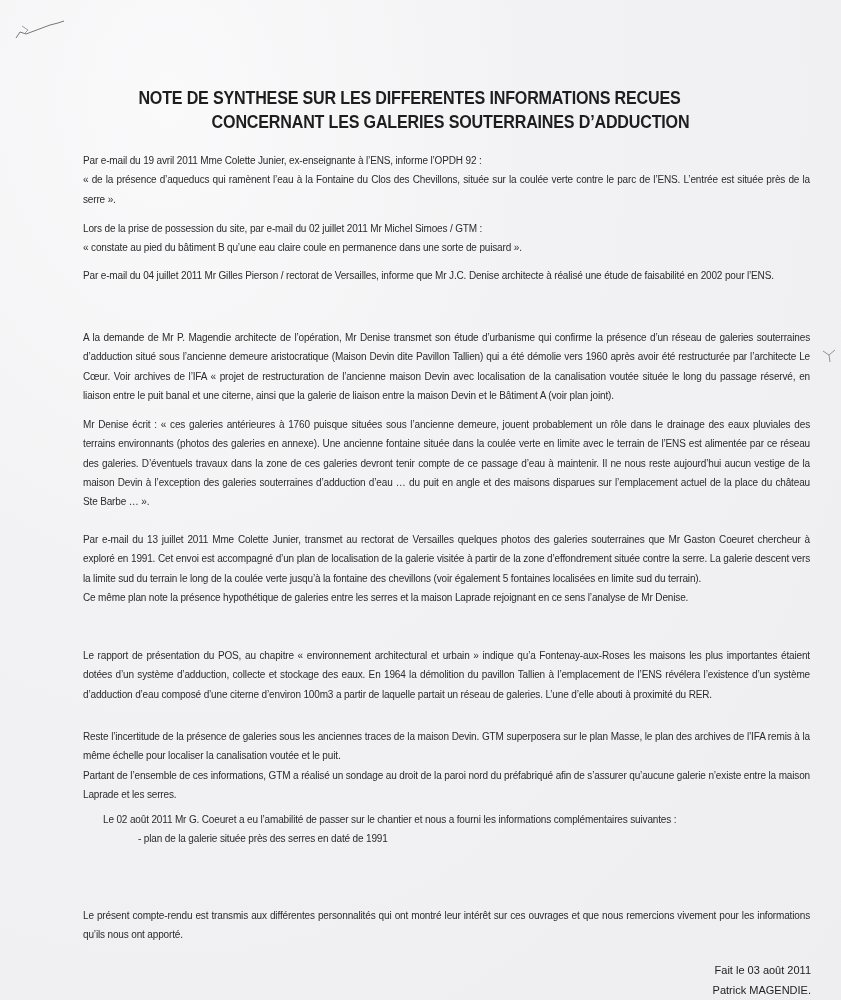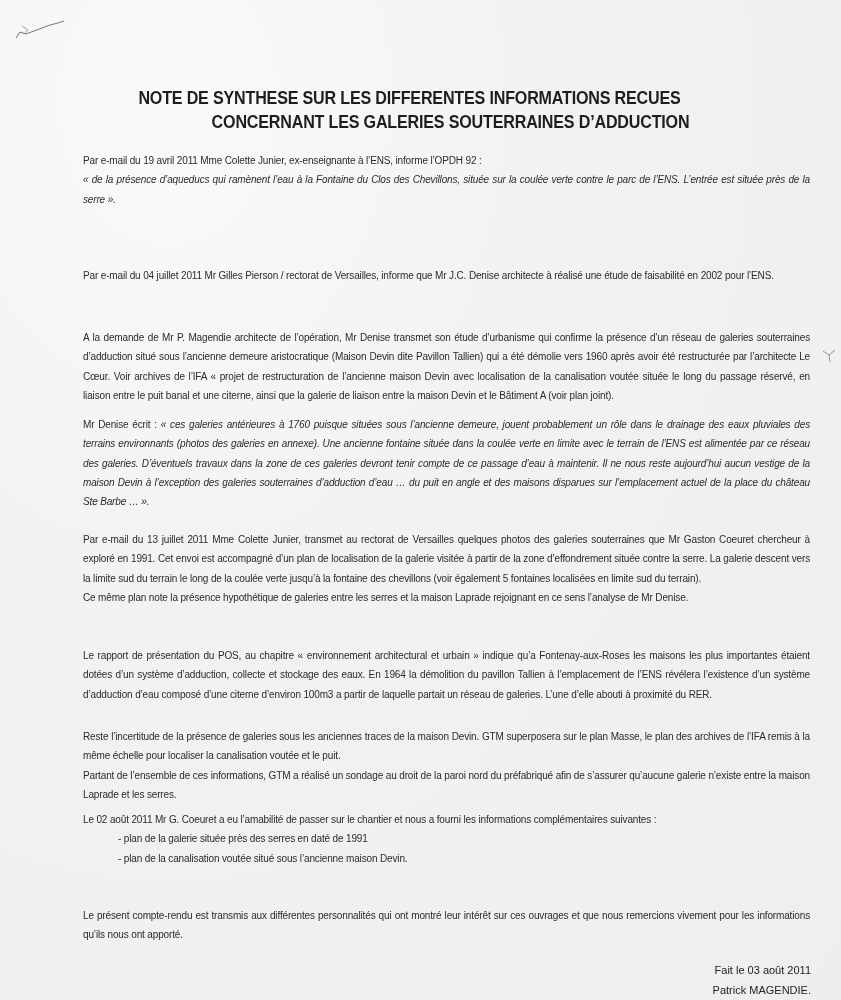--- a/index.html
+++ b/index.html
@@ -16,21 +16,21 @@
     .side-mark { position: absolute; left: 821px; top: 347px; width: 16px; height: 16px; }
     .title {
       position: absolute; left: 0; width: 841px; text-align: center;
       font-weight: bold; font-size: 17.5px; color: #1e1e1e; letter-spacing: -0.2px;
       transform: scaleX(0.92); transform-origin: center;
     }
     .title1 { top: 88px; left: -11px; }
     .title2 { top: 112px; left: 30px; }
     .para { position: absolute; left: 83px; width: 727px; font-size: 10px; line-height: 19.3px; text-align: justify; letter-spacing: -0.15px; }
     .para p { margin: 0; }
-    .it { font-style: italic; }
+    .it { }
     .list { margin: 0; padding-left: 35px; }
     .list div { margin: 0; }
     .sign { position: absolute; right: 30px; text-align: right; font-size: 11px; line-height: 20px; color: #222; }
   </style>
 </head>
 <body>
 
 <div class="page">
 
   <svg class="scribble" viewBox="0 0 60 30">
@@ -42,20 +42,24 @@
   </svg>
 
   <div class="title title1">NOTE DE SYNTHESE SUR LES DIFFERENTES INFORMATIONS RECUES</div>
   <div class="title title2">CONCERNANT LES GALERIES SOUTERRAINES D’ADDUCTION</div>
 
   <div class="para" style="top:151px;">
     <p>Par e-mail du 19 avril 2011 Mme Colette Junier, ex-enseignante à l’ENS, informe l’OPDH 92 :</p>
     <p class="it">« de la présence d’aqueducs qui ramènent l’eau à la Fontaine du Clos des Chevillons, située sur la coulée verte contre le parc de l’ENS. L’entrée est située près de la serre ».</p>
   </div>
 
+  <div class="para" style="top:219px;">
+    <p>Lors de la prise de possession du site, par e-mail du 02 juillet 2011 Mr Michel Simoes / GTM :</p>
+    <p class="it">« constate au pied du bâtiment B qu’une eau claire coule en permanence dans une sorte de puisard ».</p>
+  </div>
 
   <div class="para" style="top:266px;">
     <p>Par e-mail du 04 juillet 2011 Mr Gilles Pierson / rectorat de Versailles, informe que Mr J.C. Denise architecte à réalisé une étude de faisabilité en 2002 pour l’ENS.</p>
   </div>
 
   <div class="para" style="top:314px;margin-top:14px;">
     <p>A la demande de Mr P. Magendie architecte de l’opération, Mr Denise transmet son étude d’urbanisme qui confirme la présence d’un réseau de galeries souterraines d’adduction situé sous l’ancienne demeure aristocratique (Maison Devin dite Pavillon Tallien) qui a été démolie vers 1960 après avoir été restructurée par l’architecte Le Cœur. Voir archives de l’IFA « projet de restructuration de l’ancienne maison Devin avec localisation de la canalisation voutée située le long du passage réservé, en liaison entre le puit banal et une citerne, ainsi que la galerie de liaison entre la maison Devin et le Bâtiment A (voir plan joint).</p>
   </div>
 
   <div class="para" style="top:415px;">
@@ -69,25 +73,24 @@
 
   <div class="para" style="top:646px;">
     <p>Le rapport de présentation du POS, au chapitre « environnement architectural et urbain » indique qu’a Fontenay-aux-Roses les maisons les plus importantes étaient dotées d’un système d’adduction, collecte et stockage des eaux.  En 1964 la démolition du pavillon Tallien à l’emplacement de l’ENS révélera l’existence d’un système d’adduction d’eau composé d’une citerne d’environ 100m3 a partir de laquelle partait un réseau de galeries. L’une d’elle abouti à proximité du RER.</p>
   </div>
 
   <div class="para" style="top:727px;">
     <p>Reste l’incertitude de la présence de galeries sous les anciennes traces de la maison Devin. GTM superposera sur le plan Masse, le plan des archives de l’IFA remis à la même échelle pour localiser la canalisation voutée et le puit.</p>
     <p>Partant de l’ensemble de ces informations, GTM a réalisé un sondage au droit de la paroi nord du préfabriqué afin de s’assurer qu’aucune galerie n’existe entre la maison Laprade et les serres.</p>
   </div>
 
-  <div class="para" style="top:810px;">
+  <div class="para" style="top:810px;margin-left:20px;">
     <p>Le 02 août 2011 Mr G. Coeuret a eu l’amabilité de passer sur le chantier et nous a fourni les informations complémentaires suivantes :</p>
     <div class="list">
       <div>- plan de la galerie située près des serres en daté de 1991</div>
-      <div>- plan de la canalisation voutée situé sous l’ancienne maison Devin.</div>
     </div>
   </div>
 
   <div class="para" style="top:906px;">
     <p>Le présent compte-rendu est transmis aux différentes personnalités qui ont montré leur intérêt  sur ces ouvrages et que nous remercions vivement pour les informations qu’ils nous ont apporté.</p>
   </div>
 
   <div class="sign" style="top:960px;">
     <div>Fait le 03 août 2011</div>
     <div>Patrick MAGENDIE.</div>

